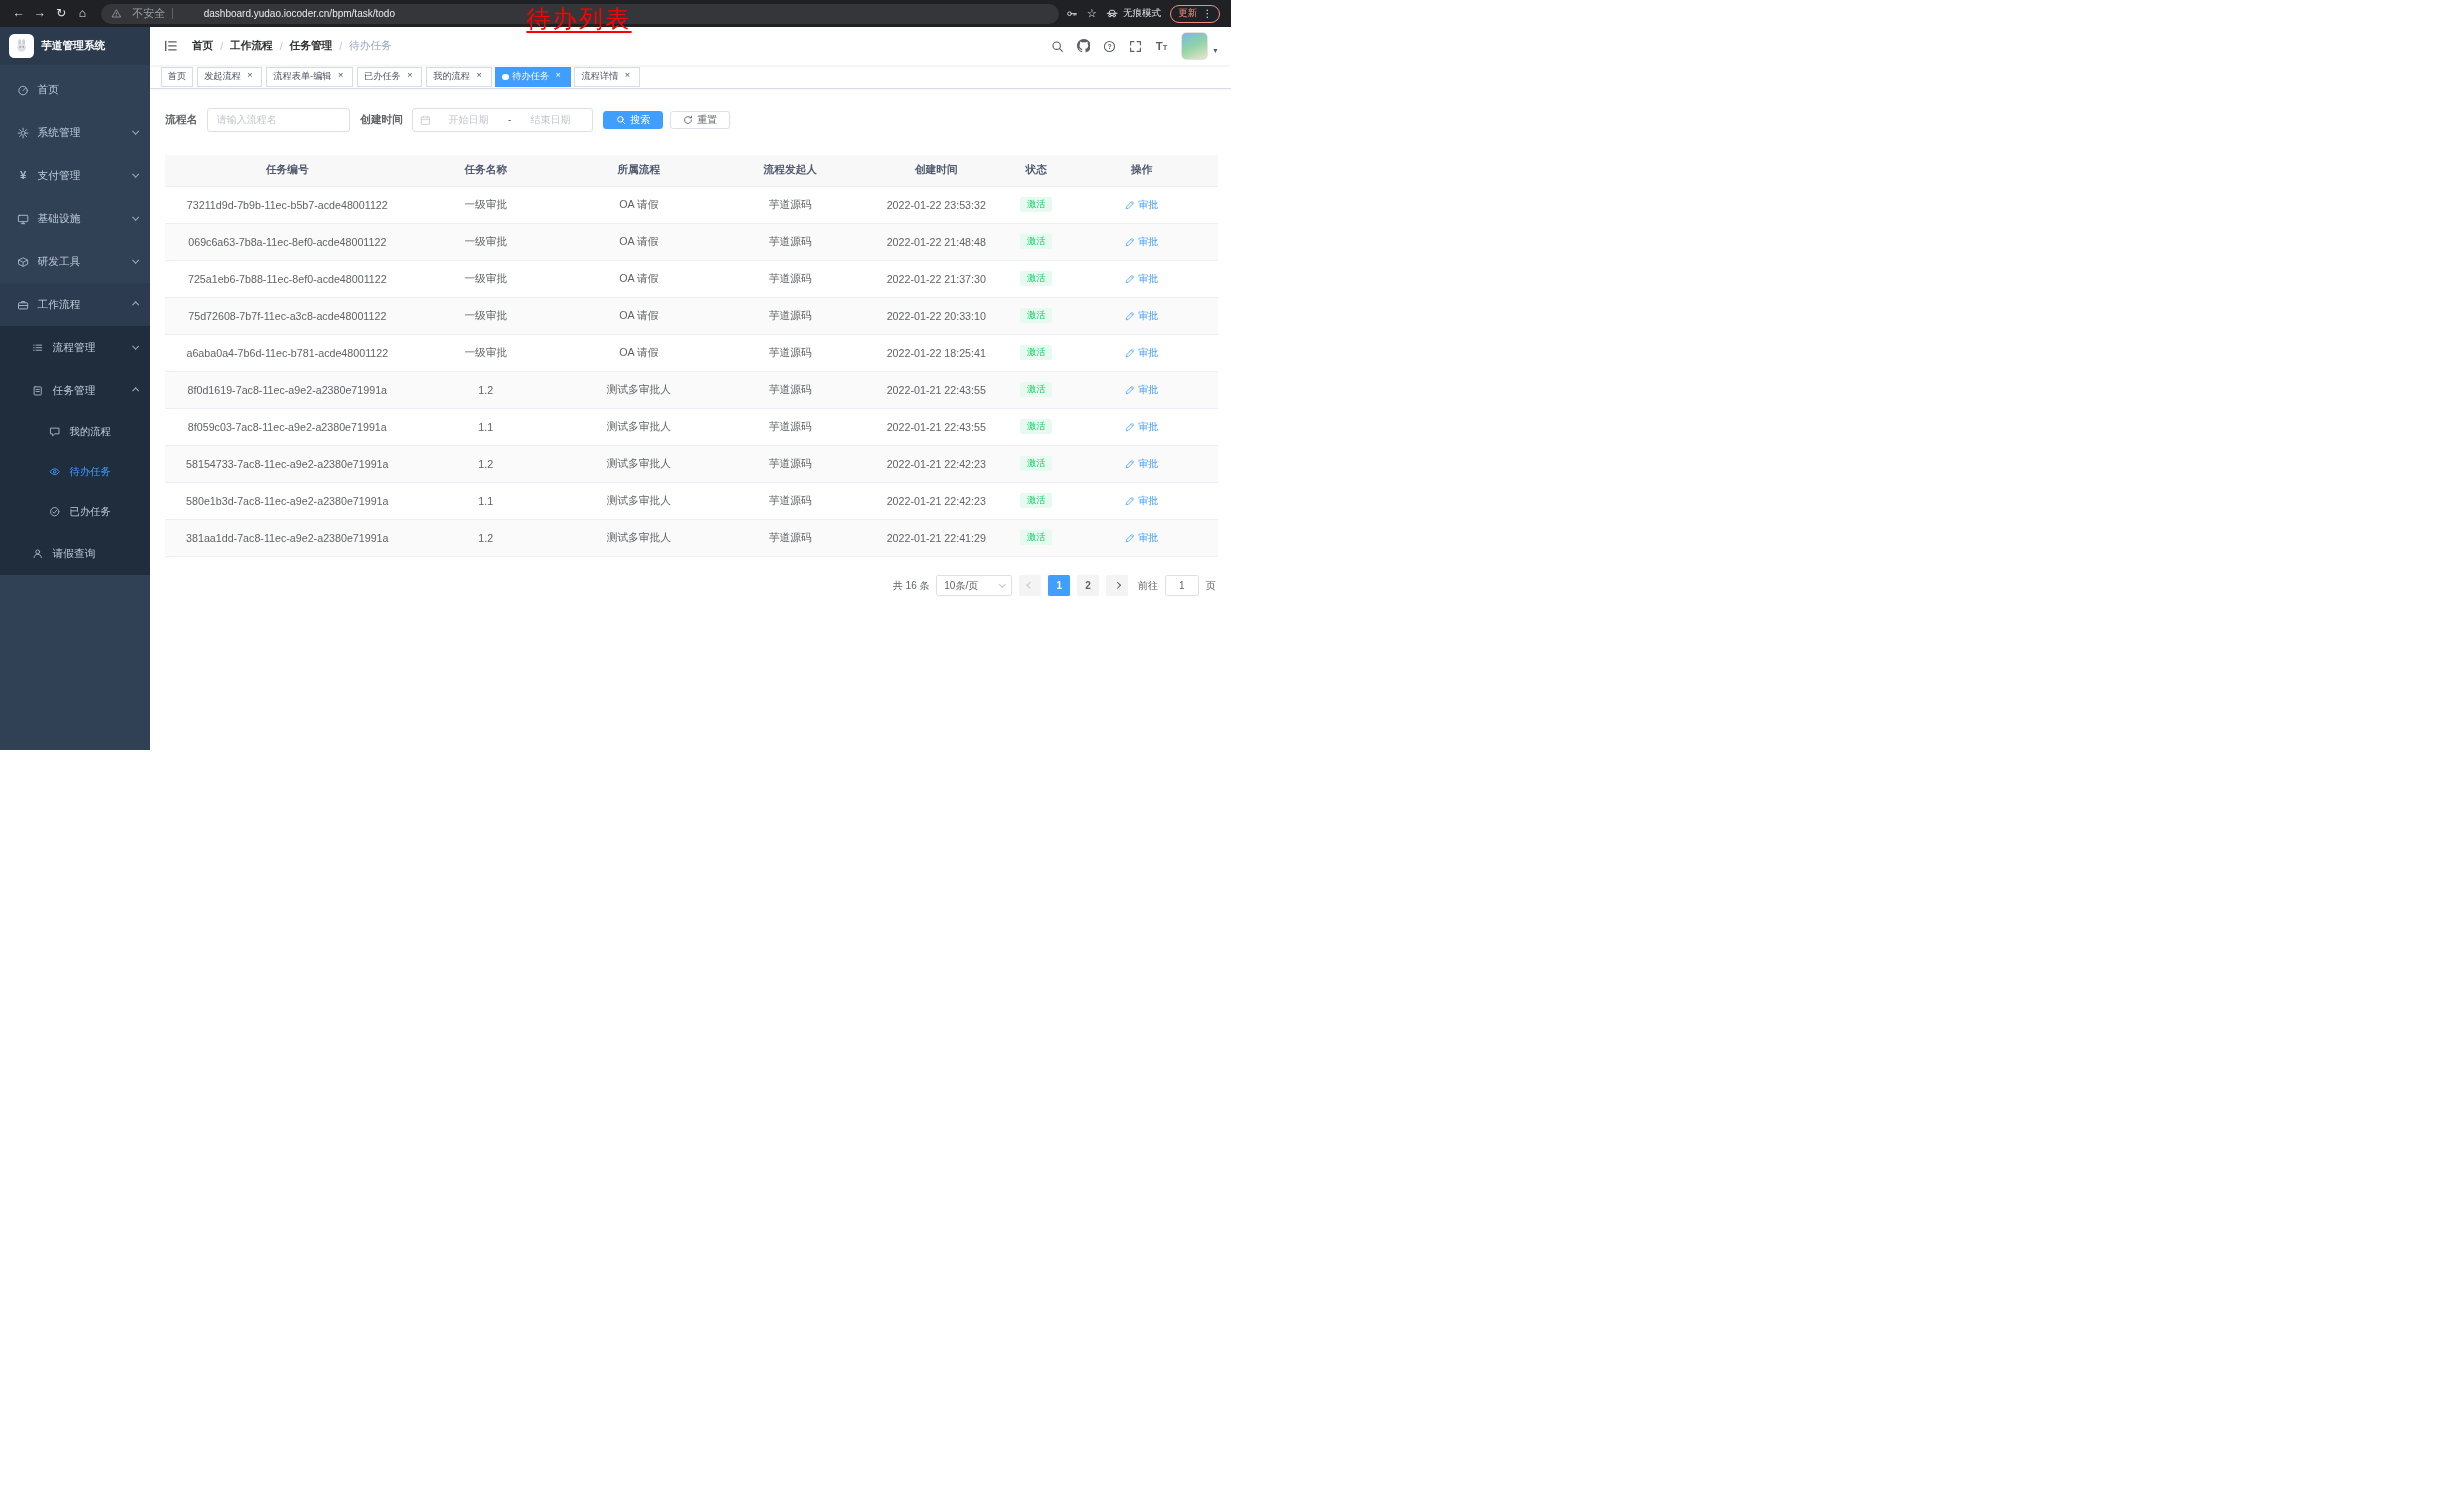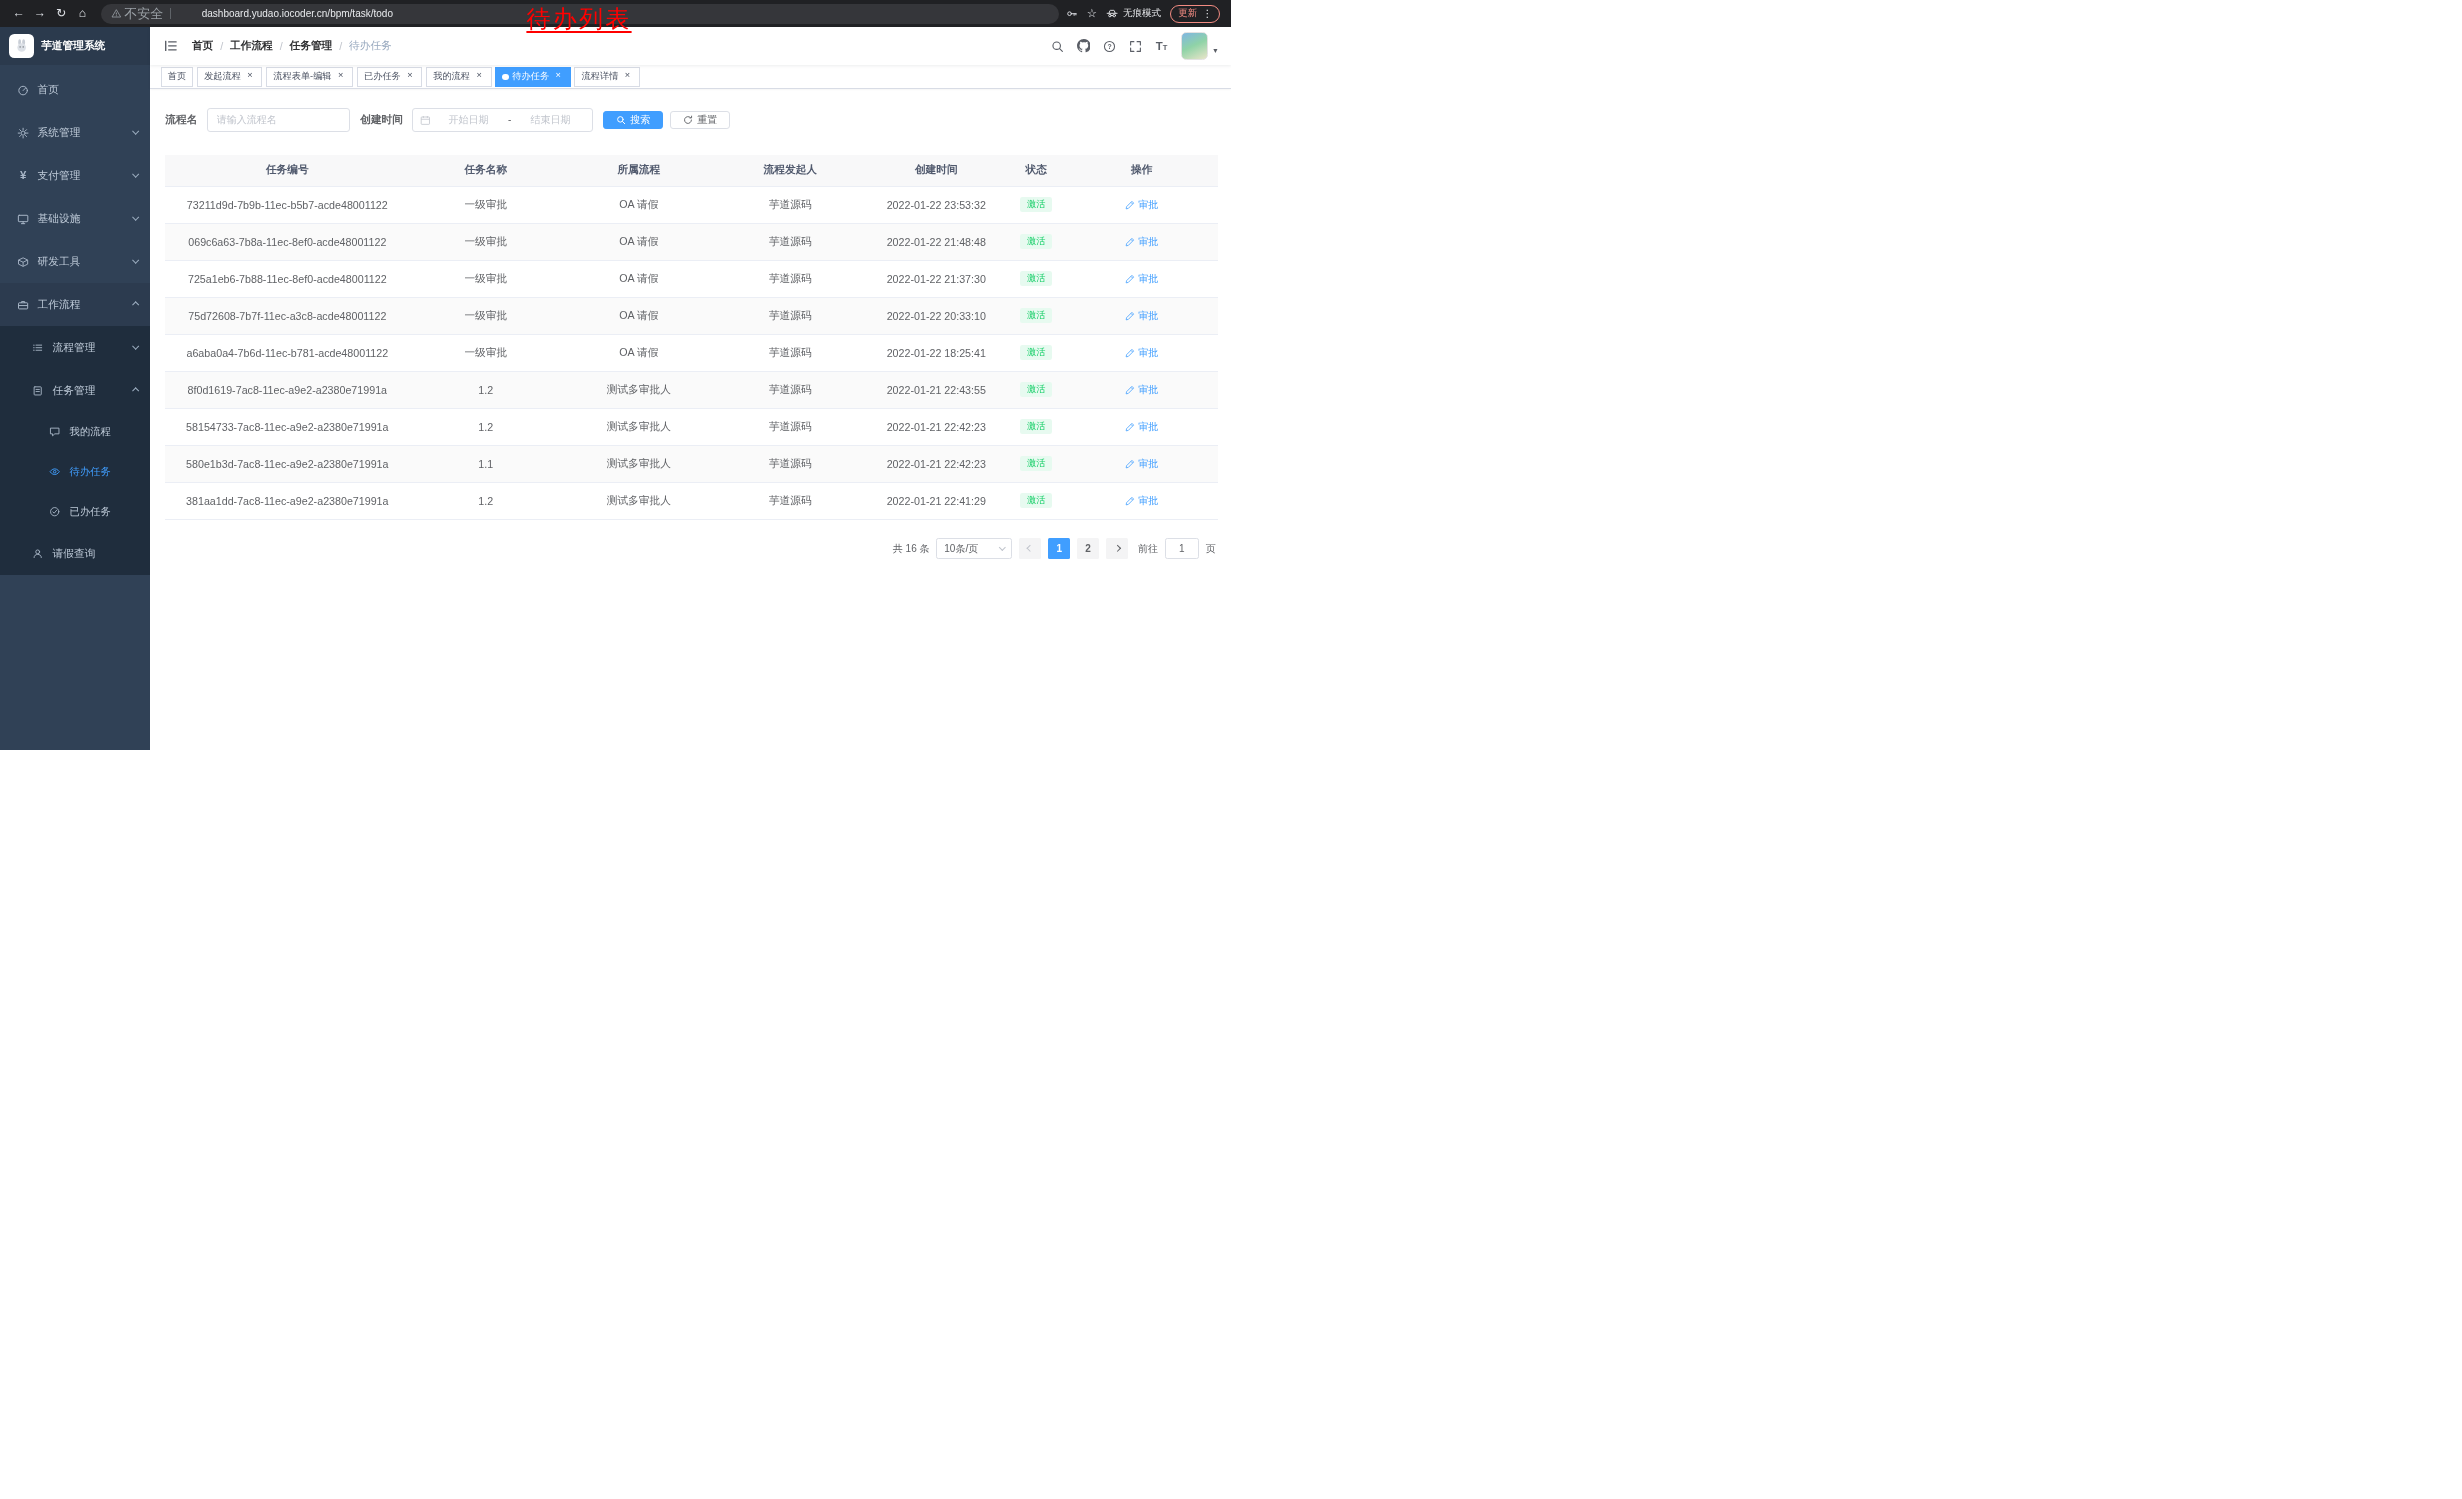--- a/index.html
+++ b/index.html
@@ -7,21 +7,21 @@
   body{font-family:"Liberation Sans","DejaVu Sans",sans-serif;background:#fff;}
   .screen{position:relative;width:1231px;height:750px;overflow:hidden;background:#fff;}
   button{font:inherit;border:none;background:none;cursor:pointer;color:inherit;}
   input{font:inherit;outline:none;}
   .si{display:inline-block;vertical-align:middle;}
 
   
   .browser-bar{height:27px;background:#202124;display:flex;align-items:center;padding:0 7.6px;color:#dee1e6;position:relative;z-index:5;}
   .nav-btn{width:21.4px;height:21.4px;display:flex;align-items:center;justify-content:center;border-radius:50%;font-size:12.2px;color:#dee1e6;flex:0 0 auto;}
   .omnibox{flex:1;height:20px;background:#35363a;border-radius:10px;display:flex;align-items:center;padding:0 10.7px;margin:0 7.6px;min-width:0;cursor:text;}
-  .sec-chip{display:flex;align-items:center;gap:2px;color:#9aa0a6;font-size:13px;flex:0 0 auto;}
+  .sec-chip{display:flex;align-items:center;gap:10px;color:#9aa0a6;font-size:11px;flex:0 0 auto;}
   .omni-sep{width:0.8px;height:10.7px;background:#5f6368;margin:0 6.9px;flex:0 0 auto;}
   .url-text{color:#e8eaed;font-size:10px;white-space:nowrap;overflow:hidden;margin-left:24px;}
   .browser-right{display:flex;align-items:center;gap:9.2px;flex:0 0 auto;padding-right:3.1px;}
   .toolbar-btn{display:flex;align-items:center;justify-content:center;color:#dee1e6;}
   .star-glyph{font-size:11.4px;line-height:1;}
   .incog-chip{display:flex;align-items:center;gap:4.6px;color:#e8eaed;font-size:9.5px;}
   .update-pill{display:flex;align-items:center;gap:5.3px;border:0.8px solid #f28b82;border-radius:10px;padding:1.5px 6.9px;}
   .update-text{color:#f28b82;font-size:9.5px;}
   .menu-dots{color:#e8eaed;font-size:10px;line-height:1;}
 
@@ -555,20 +555,37 @@
       <a class="approve-link">
         <svg width="10" height="10" viewBox="0 0 14 14" fill="none" stroke="currentColor" stroke-width="1.1" stroke-linejoin="round">
                       <path d="M9.7 1.9l2.4 2.4L4.6 11.8l-3 .6.6-3z"></path>
                       <path d="M8.3 3.3l2.4 2.4"></path>
                     </svg>
         <span>审批</span>
       </a>
     </td>
   </tr>
               <tr>
+    <td>8f059c03-7ac8-11ec-a9e2-a2380e71991a</td>
+    <td>1.1</td>
+    <td>测试多审批人</td>
+    <td>芋道源码</td>
+    <td>2022-01-21 22:43:55</td>
+    <td><span class="status-tag">激活</span></td>
+    <td>
+      <a class="approve-link">
+        <svg width="10" height="10" viewBox="0 0 14 14" fill="none" stroke="currentColor" stroke-width="1.1" stroke-linejoin="round">
+                      <path d="M9.7 1.9l2.4 2.4L4.6 11.8l-3 .6.6-3z"></path>
+                      <path d="M8.3 3.3l2.4 2.4"></path>
+                    </svg>
+        <span>审批</span>
+      </a>
+    </td>
+  </tr>
+              <tr>
     <td>58154733-7ac8-11ec-a9e2-a2380e71991a</td>
     <td>1.2</td>
     <td>测试多审批人</td>
     <td>芋道源码</td>
     <td>2022-01-21 22:42:23</td>
     <td><span class="status-tag">激活</span></td>
     <td>
       <a class="approve-link">
         <svg width="10" height="10" viewBox="0 0 14 14" fill="none" stroke="currentColor" stroke-width="1.1" stroke-linejoin="round">
                       <path d="M9.7 1.9l2.4 2.4L4.6 11.8l-3 .6.6-3z"></path>

